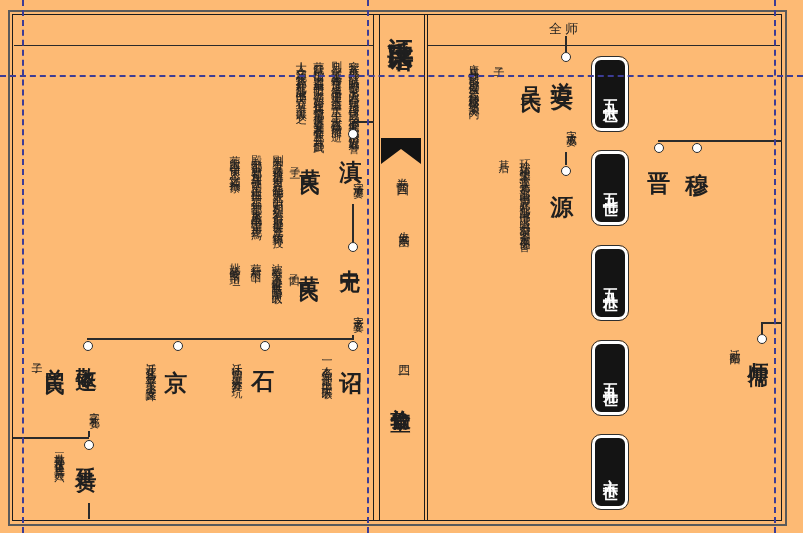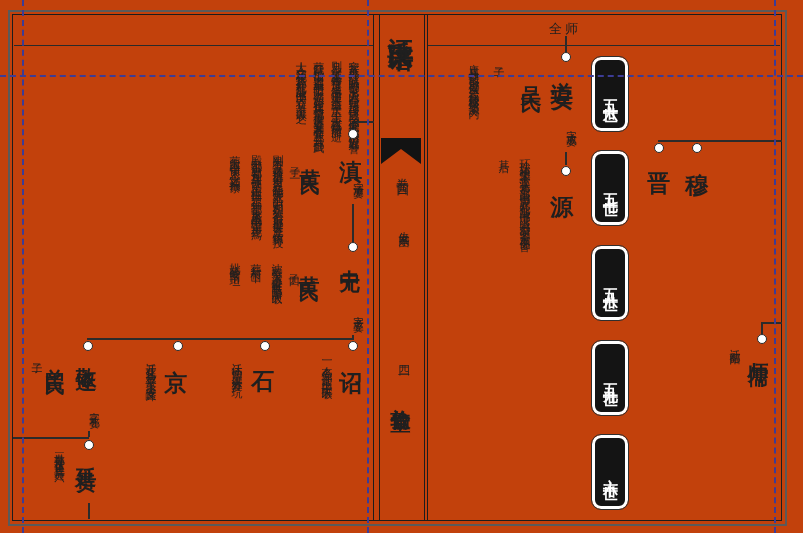--- a/index.html
+++ b/index.html
@@ -1,16 +1,16 @@
 <!DOCTYPE html>
 <html><head>
 <meta charset="utf-8">
 <style>
   html,body{margin:0;padding:0;background:#ffffff;}
-  #canvas{position:relative;width:803px;height:533px;background:#c2410c;overflow:hidden;
+  #canvas{position:relative;width:803px;height:533px;background:#fdba74;overflow:hidden;
           font-family:"DejaVu Serif","Liberation Serif",serif;color:#1f1f1f;}
   .abs{position:absolute;}
   .v{writing-mode:vertical-rl;text-orientation:mixed;}
   .name{font-weight:bold;font-size:23px;letter-spacing:4px;line-height:1.1;z-index:2;}
   .name2{font-weight:bold;font-size:21px;letter-spacing:4px;line-height:1.1;z-index:2;}
   .sm{font-size:11px;letter-spacing:2.6px;z-index:2;}
   .note2{font-size:10.5px;line-height:13.5px;letter-spacing:2px;height:27px;z-index:2;}
   .bio{font-size:11px;letter-spacing:2.6px;z-index:2;}
   .bio p{margin:0;padding:0;height:100%;}
   .hline{height:1.6px;background:#2b2b2b;z-index:1;}

